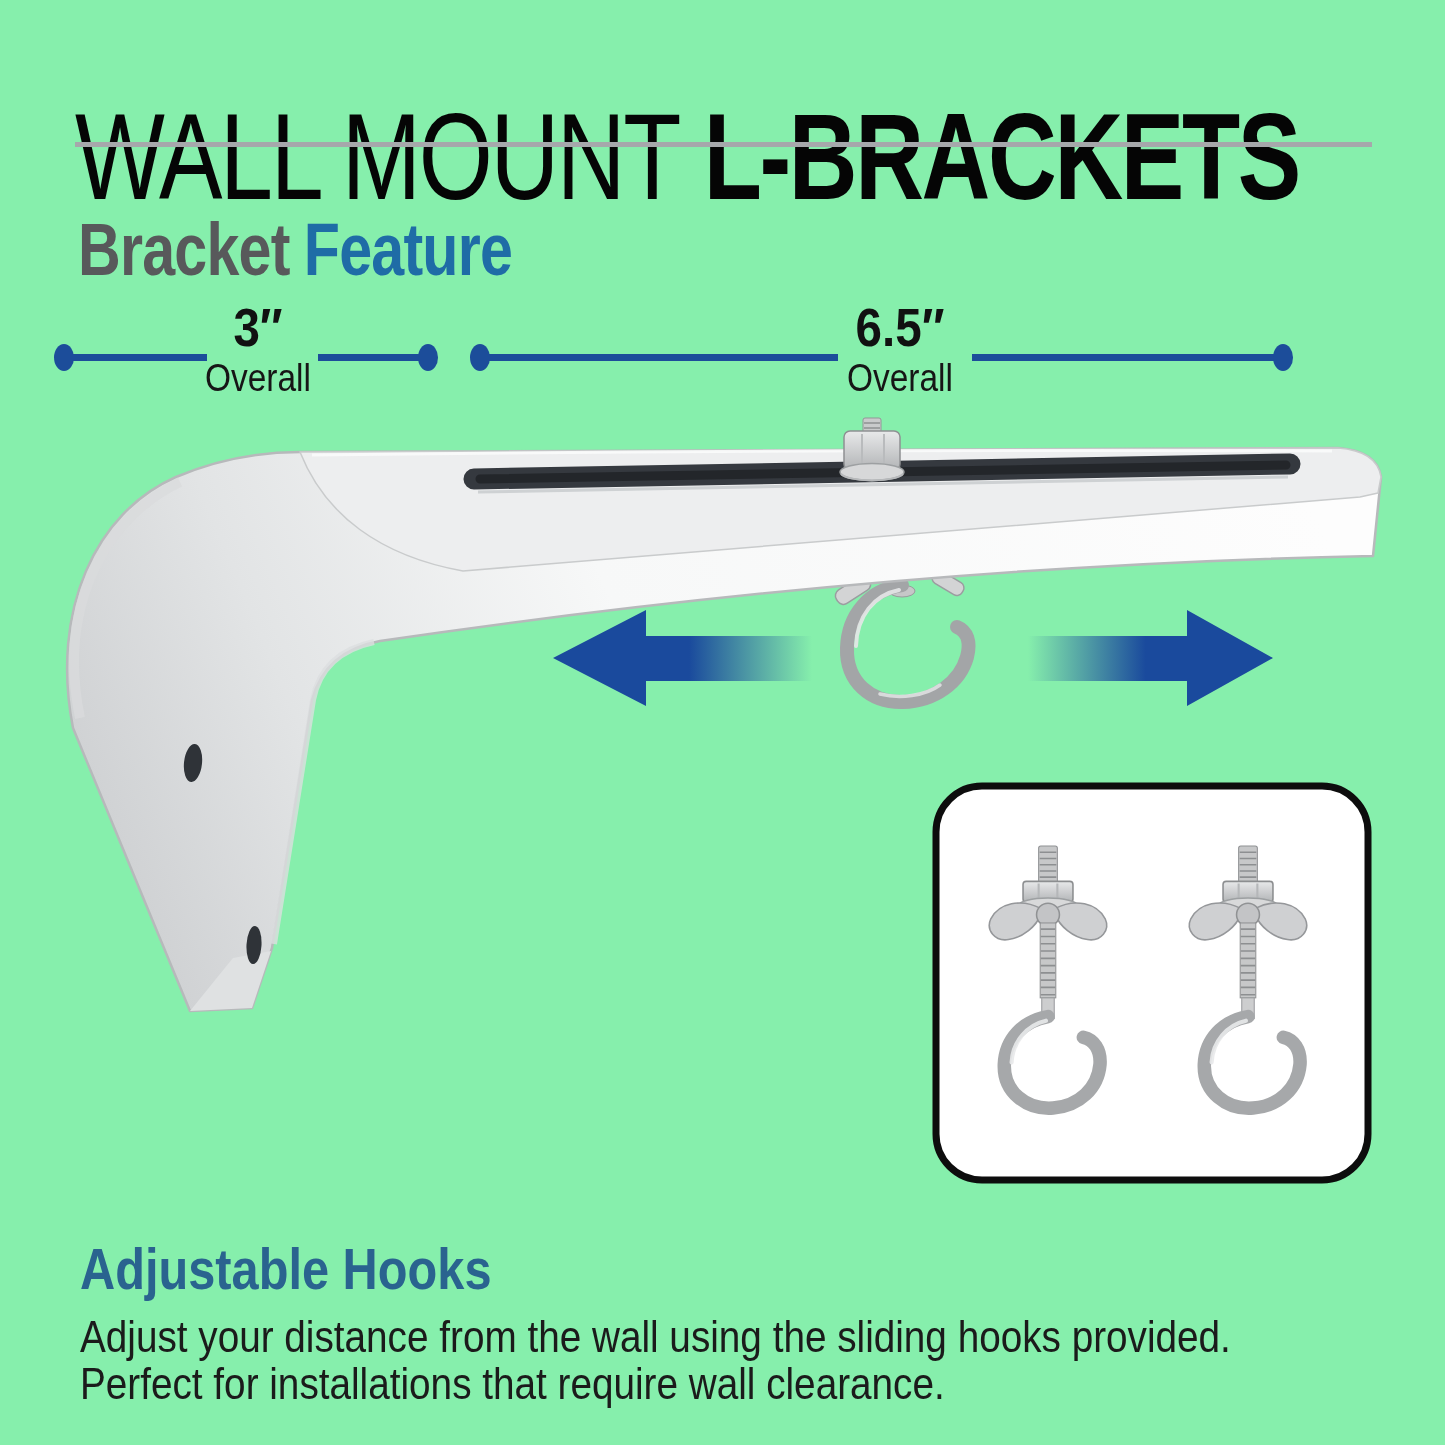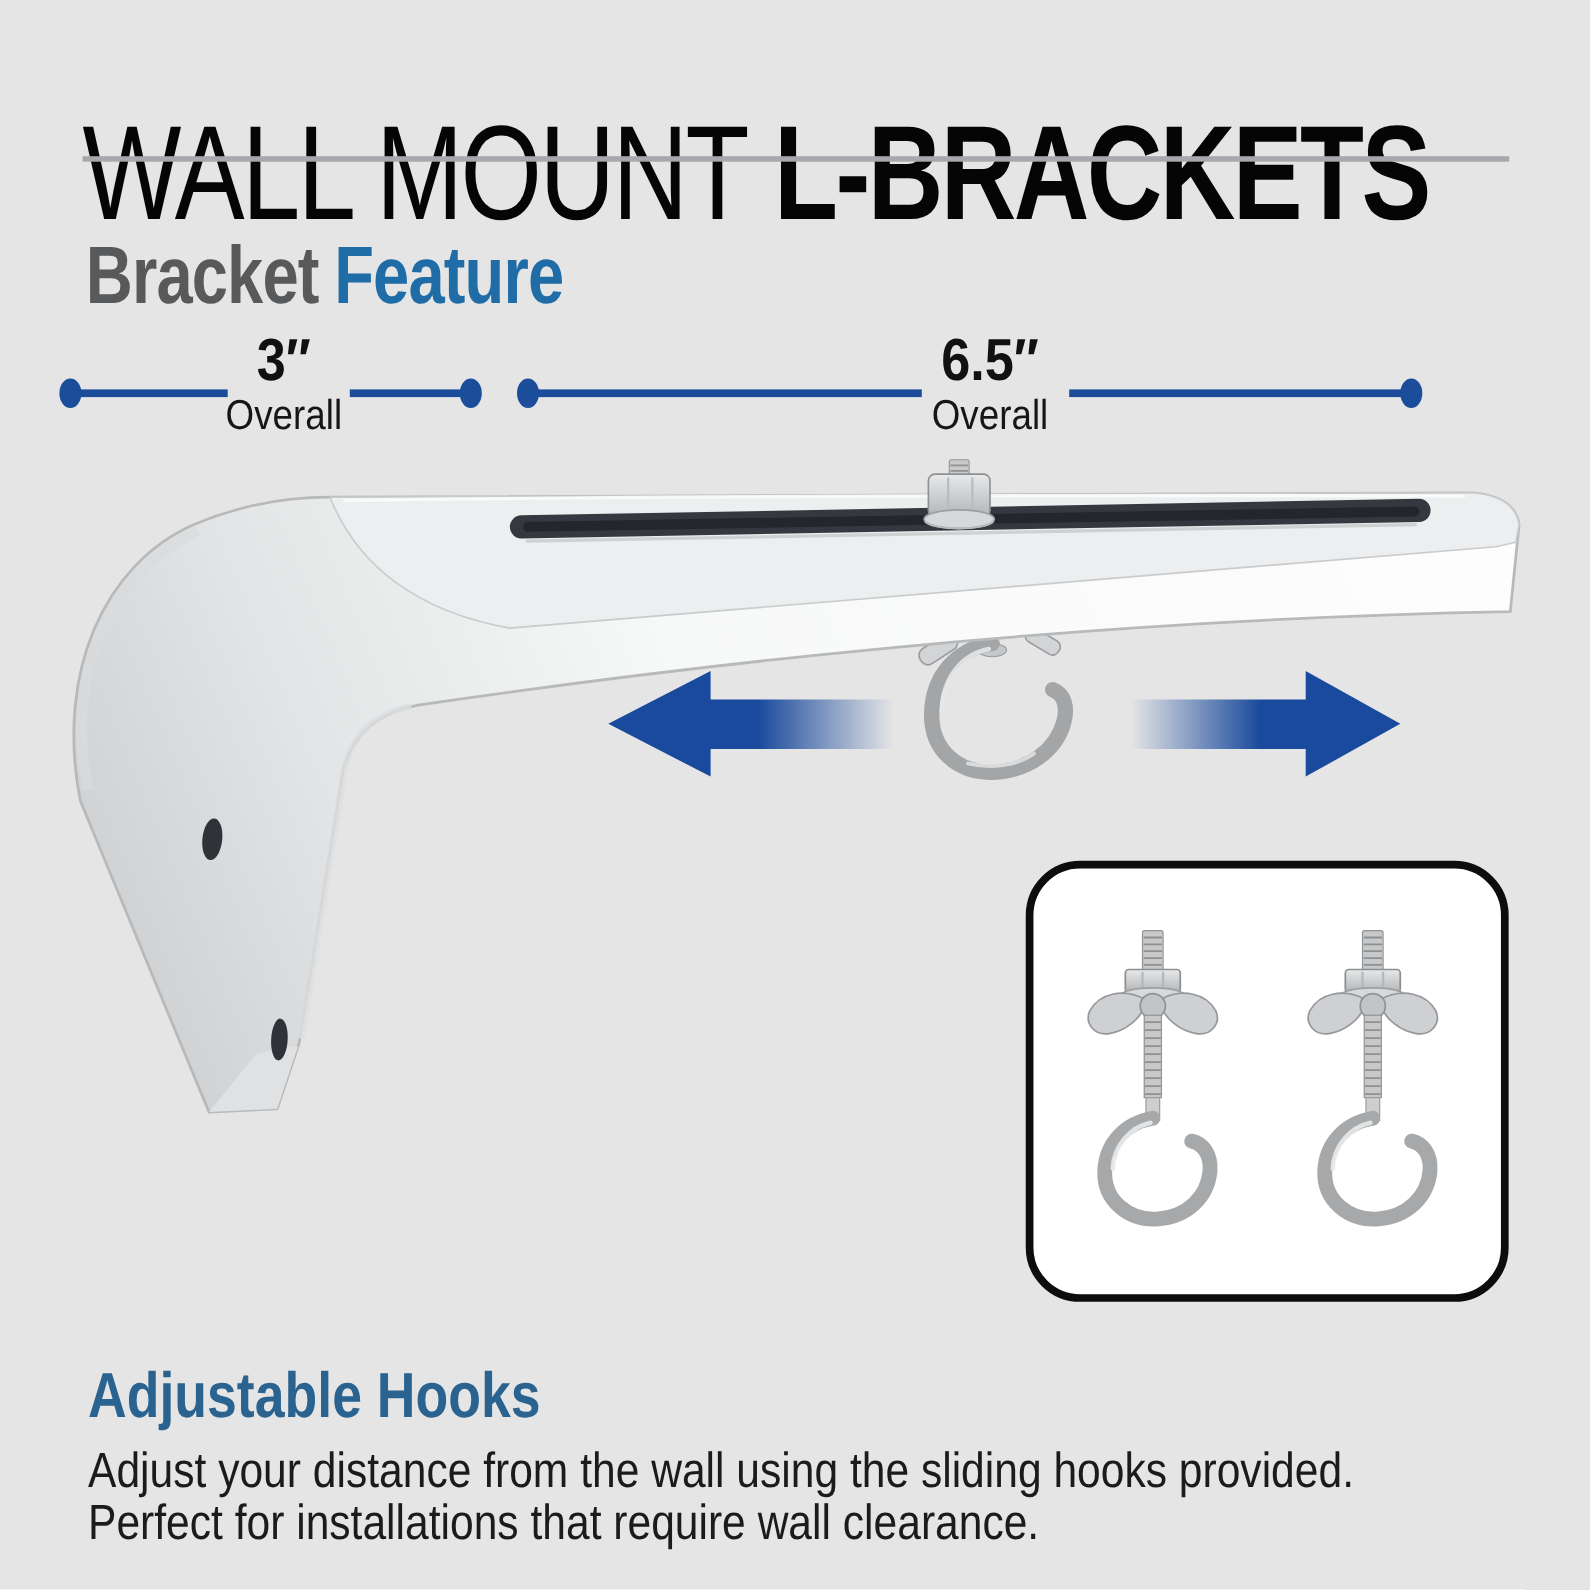--- a/index.html
+++ b/index.html
@@ -6,21 +6,21 @@
     --arrow-blue:#1a4a9d;
     --dimension-blue:#1c4d9a;
     --feature-blue:#1f6ca6;
     --heading-blue:#2a638f;
     --label-gray:#58595b;
     --rule-gray:#a6a8ab;
     --text-black:#1b1b1b;
   }
   html,body{margin:0;padding:0;background:#ffffff;}
   .canvas{
-    position:relative;width:1445px;height:1445px;background:#e5e5e5;overflow:hidden;
+    position:relative;width:1445px;height:1445px;background:#86efac;overflow:hidden;
     font-family:"Liberation Sans",sans-serif;
   }
   .abs{position:absolute;}
   
   .title{
     left:75px;top:14px;white-space:nowrap;line-height:1;
     font-size:122px;letter-spacing:-3px;color:#050505;
     transform:scaleX(0.78);transform-origin:left top;
   }
   .title .t1{font-weight:400;margin-right:0.26em;}

